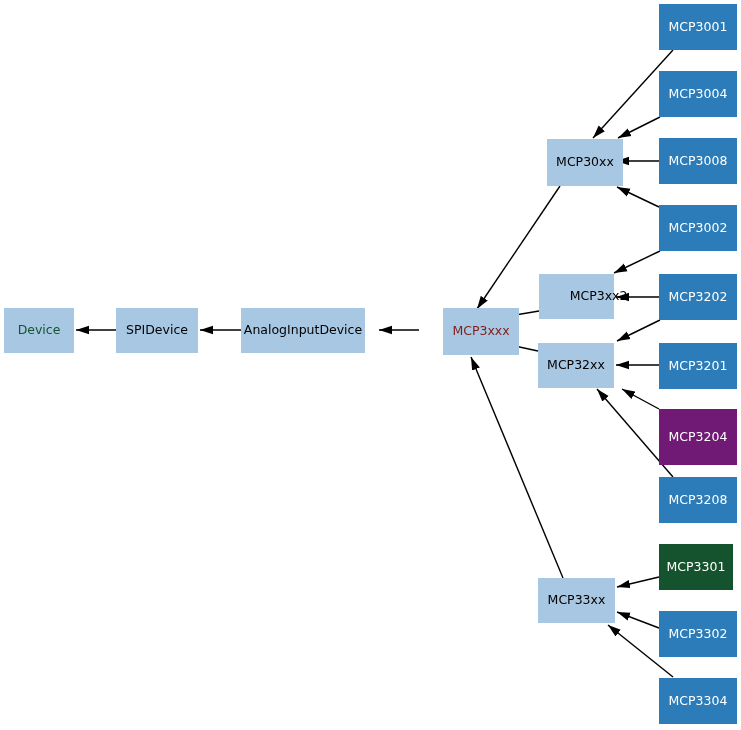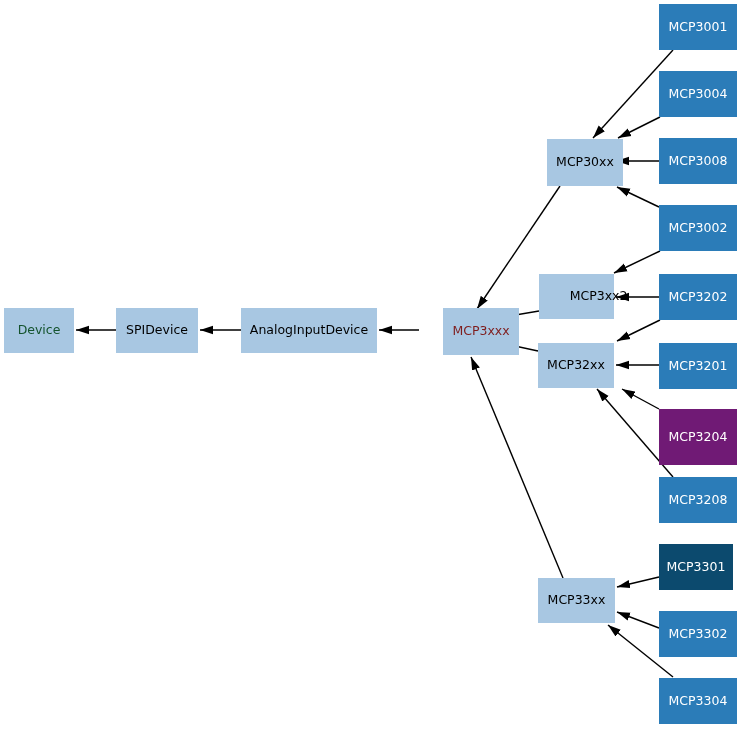--- a/index.html
+++ b/index.html
@@ -61,31 +61,31 @@
         <line x1="659" y1="409" x2="622" y2="389" stroke="#000000" stroke-width="1.4" marker-end="url(#arrowhead)"></line>
         <line x1="673" y1="477" x2="597" y2="389" stroke="#000000" stroke-width="1.4" marker-end="url(#arrowhead)"></line>
         <line x1="659" y1="577" x2="617" y2="587" stroke="#000000" stroke-width="1.4" marker-end="url(#arrowhead)"></line>
         <line x1="659" y1="628" x2="617" y2="612" stroke="#000000" stroke-width="1.4" marker-end="url(#arrowhead)"></line>
         <line x1="673" y1="677" x2="608" y2="625" stroke="#000000" stroke-width="1.4" marker-end="url(#arrowhead)"></line>
       </g>
   </svg>
   <div class="nodes-layer" id="nodes-layer">
       <div class="node base" style="left: 4px; top: 308px; width: 70px; height: 45px; background: rgb(168, 199, 226); color: #14532d;">Device</div>
       <div class="node base" style="left: 116px; top: 308px; width: 82px; height: 45px; background: rgb(168, 199, 226); color: rgb(0, 0, 0);">SPIDevice</div>
-      <div class="node base" style="left: 241px; top: 308px; width: 136px; height: 45px; background: rgb(168, 199, 226); color: rgb(0, 0, 0);">AnalogInputDevice</div>
+      <div class="node base" style="left: 241px; top: 308px; width: 124px; height: 45px; background: rgb(168, 199, 226); color: rgb(0, 0, 0);">AnalogInputDevice</div>
       <div class="node base" style="left: 443px; top: 308px; width: 76px; height: 47px; background: rgb(168, 199, 226); color: #7f1d1d;">MCP3xxx</div>
       <div class="node base" style="left: 539px; top: 139px; width: 76px; height: 47px; background: rgb(168, 199, 226); color: rgb(0, 0, 0); margin-left: 8px;">MCP30xx</div>
       <div class="node base" style="left: 539px; top: 274px; width: 75px; height: 45px; background: rgb(168, 199, 226); color: rgb(0, 0, 0); padding-left: 44px;">MCP3xx2</div>
       <div class="node base" style="left: 538px; top: 343px; width: 76px; height: 45px; background: rgb(168, 199, 226); color: rgb(0, 0, 0);">MCP32xx</div>
       <div class="node base" style="left: 538px; top: 578px; width: 77px; height: 45px; background: rgb(168, 199, 226); color: rgb(0, 0, 0);">MCP33xx</div>
       <div class="node leaf" style="left: 659px; top: 4px; width: 78px; height: 46px; background: rgb(43, 124, 184); color: rgb(255, 255, 255);">MCP3001</div>
       <div class="node leaf" style="left: 659px; top: 71px; width: 78px; height: 46px; background: rgb(43, 124, 184); color: rgb(255, 255, 255);">MCP3004</div>
       <div class="node leaf" style="left: 659px; top: 138px; width: 78px; height: 46px; background: rgb(43, 124, 184); color: rgb(255, 255, 255);">MCP3008</div>
       <div class="node leaf" style="left: 659px; top: 205px; width: 78px; height: 46px; background: rgb(43, 124, 184); color: rgb(255, 255, 255);">MCP3002</div>
       <div class="node leaf" style="left: 659px; top: 274px; width: 78px; height: 46px; background: rgb(43, 124, 184); color: rgb(255, 255, 255);">MCP3202</div>
       <div class="node leaf" style="left: 659px; top: 343px; width: 78px; height: 46px; background: rgb(43, 124, 184); color: rgb(255, 255, 255);">MCP3201</div>
       <div class="node leaf" style="left: 659px; top: 409px; width: 78px; height: 56px; background: #701a75; color: rgb(255, 255, 255);">MCP3204</div>
       <div class="node leaf" style="left: 659px; top: 477px; width: 78px; height: 46px; background: rgb(43, 124, 184); color: rgb(255, 255, 255);">MCP3208</div>
-      <div class="node leaf" style="left: 659px; top: 544px; width: 74px; height: 46px; background: #0c4a6e; color: rgb(255, 255, 255);">MCP3301</div>
+      <div class="node leaf" style="left: 659px; top: 544px; width: 74px; height: 46px; background: #14532d; color: rgb(255, 255, 255);">MCP3301</div>
       <div class="node leaf" style="left: 659px; top: 611px; width: 78px; height: 46px; background: rgb(43, 124, 184); color: rgb(255, 255, 255);">MCP3302</div>
       <div class="node leaf" style="left: 659px; top: 678px; width: 78px; height: 46px; background: rgb(43, 124, 184); color: rgb(255, 255, 255);">MCP3304</div>
     </div>
 </div>
 
 </body></html>

